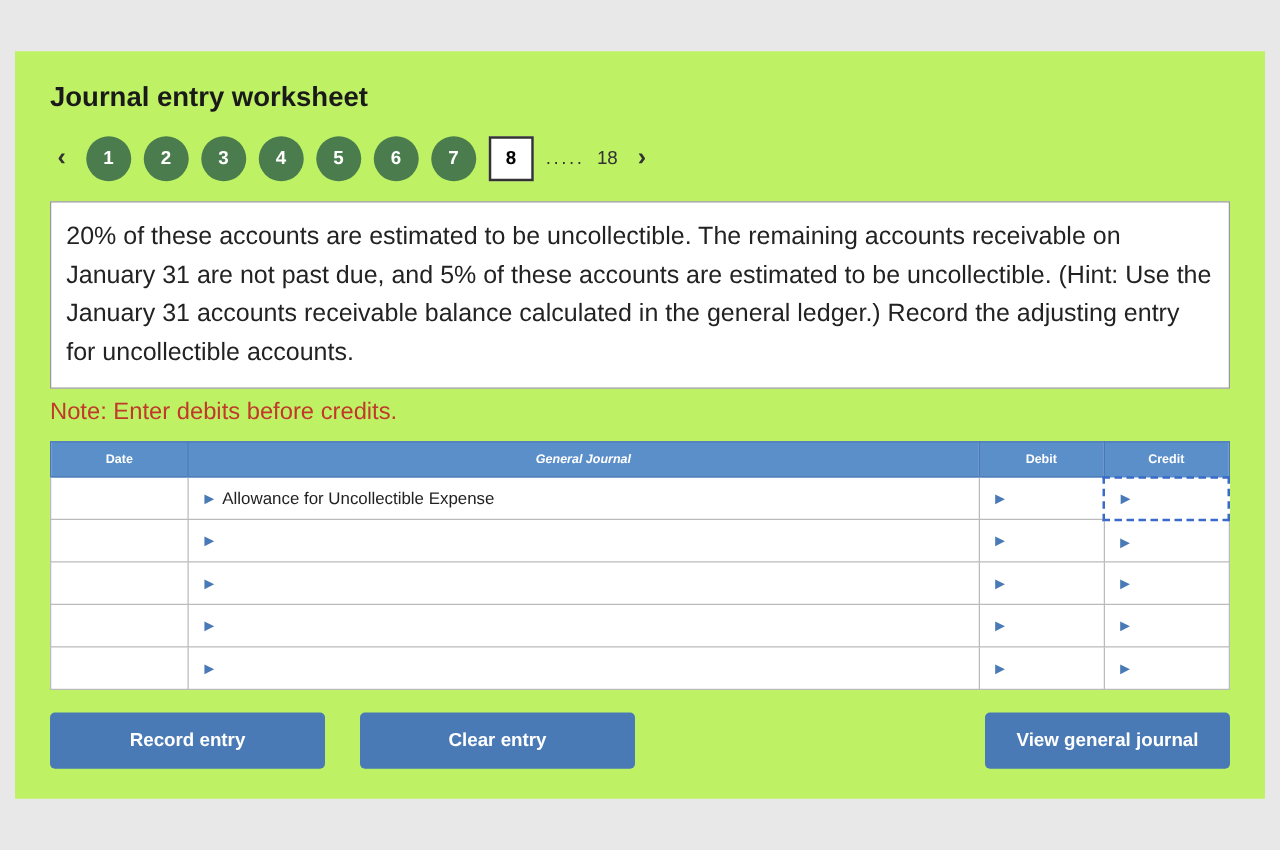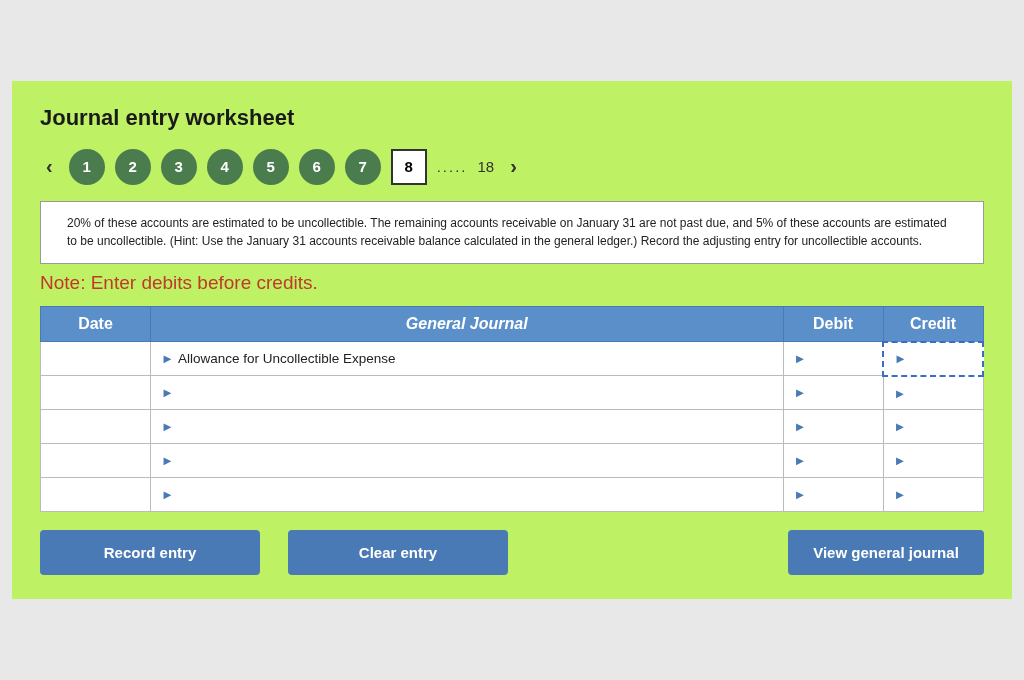--- a/index.html
+++ b/index.html
@@ -69,42 +69,42 @@
       color: #333;
     }
     .page-last {
       font-size: 15px;
       font-weight: normal;
       color: #333;
     }
     .description-box {
       border: 1px solid #999;
       background: white;
-      padding: 12px 26px;
-      font-size: 12px;
+      padding: 12px 12px;
+      font-size: 20px;
       line-height: 1.55;
       color: #222;
       margin-bottom: 8px;
     }
     .note-text {
       color: #c0392b;
       font-size: 19px;
       margin-bottom: 12px;
     }
     .journal-table {
       width: 100%;
       border-collapse: collapse;
       margin-bottom: 18px;
       background: white;
     }
     .journal-table thead tr th {
       background: #5b8fc9;
       color: white;
       font-weight: bold;
-      font-size: 16px;
+      font-size: 10px;
       padding: 8px 10px;
       border: 1px solid #4a7ab5;
       text-align: center;
     }
     .journal-table thead tr th.th-journal {
       text-align: center;
       font-style: italic;
     }
     .journal-table tbody tr td {
       border: 1px solid #bbb;

